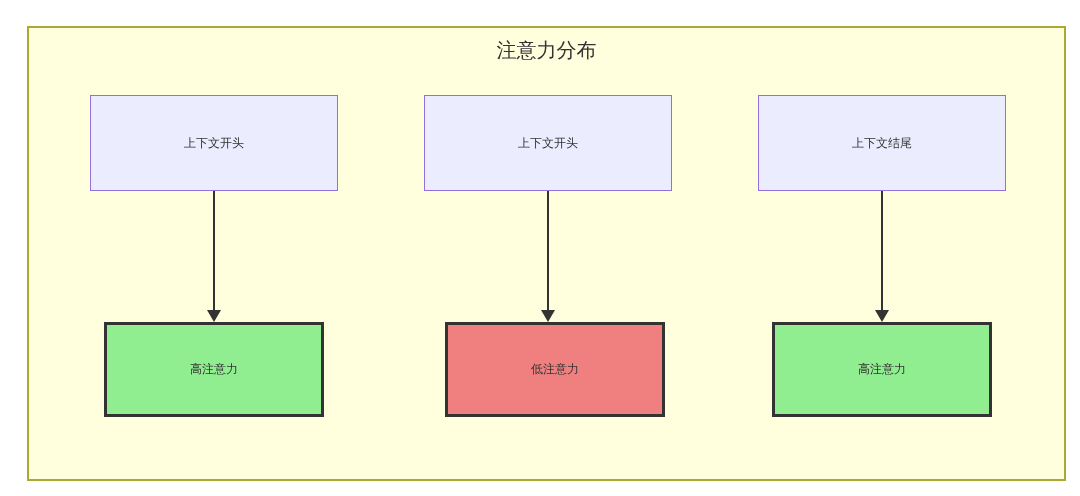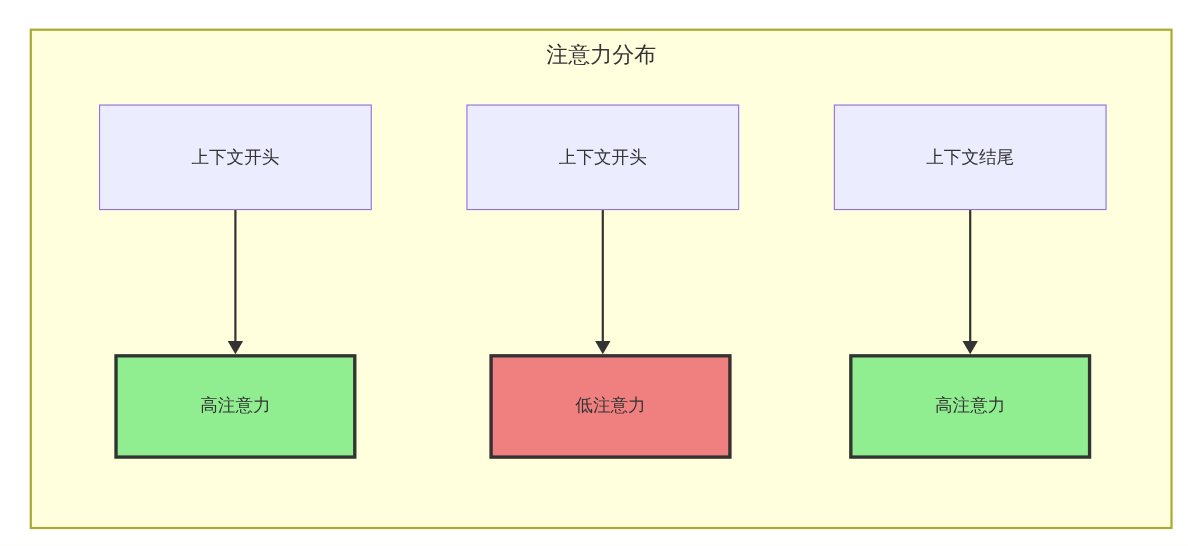--- a/index.html
+++ b/index.html
@@ -36,21 +36,21 @@
     font-size: 20px;
     line-height: 26px;
     color: var(--text, #333333);
   }
   .node {
     position: absolute;
     box-sizing: border-box;
     display: flex;
     align-items: center;
     justify-content: center;
-    font-size: 16px;
+    font-size: 12px;
     text-align: center;
   }
   .context-node {
     width: 248px;
     height: 96px;
     top: 67px;
     background: var(--context_fill, #ececff);
     border: 1.5px solid var(--context_border, #9370db);
   }
   .attention-node {

